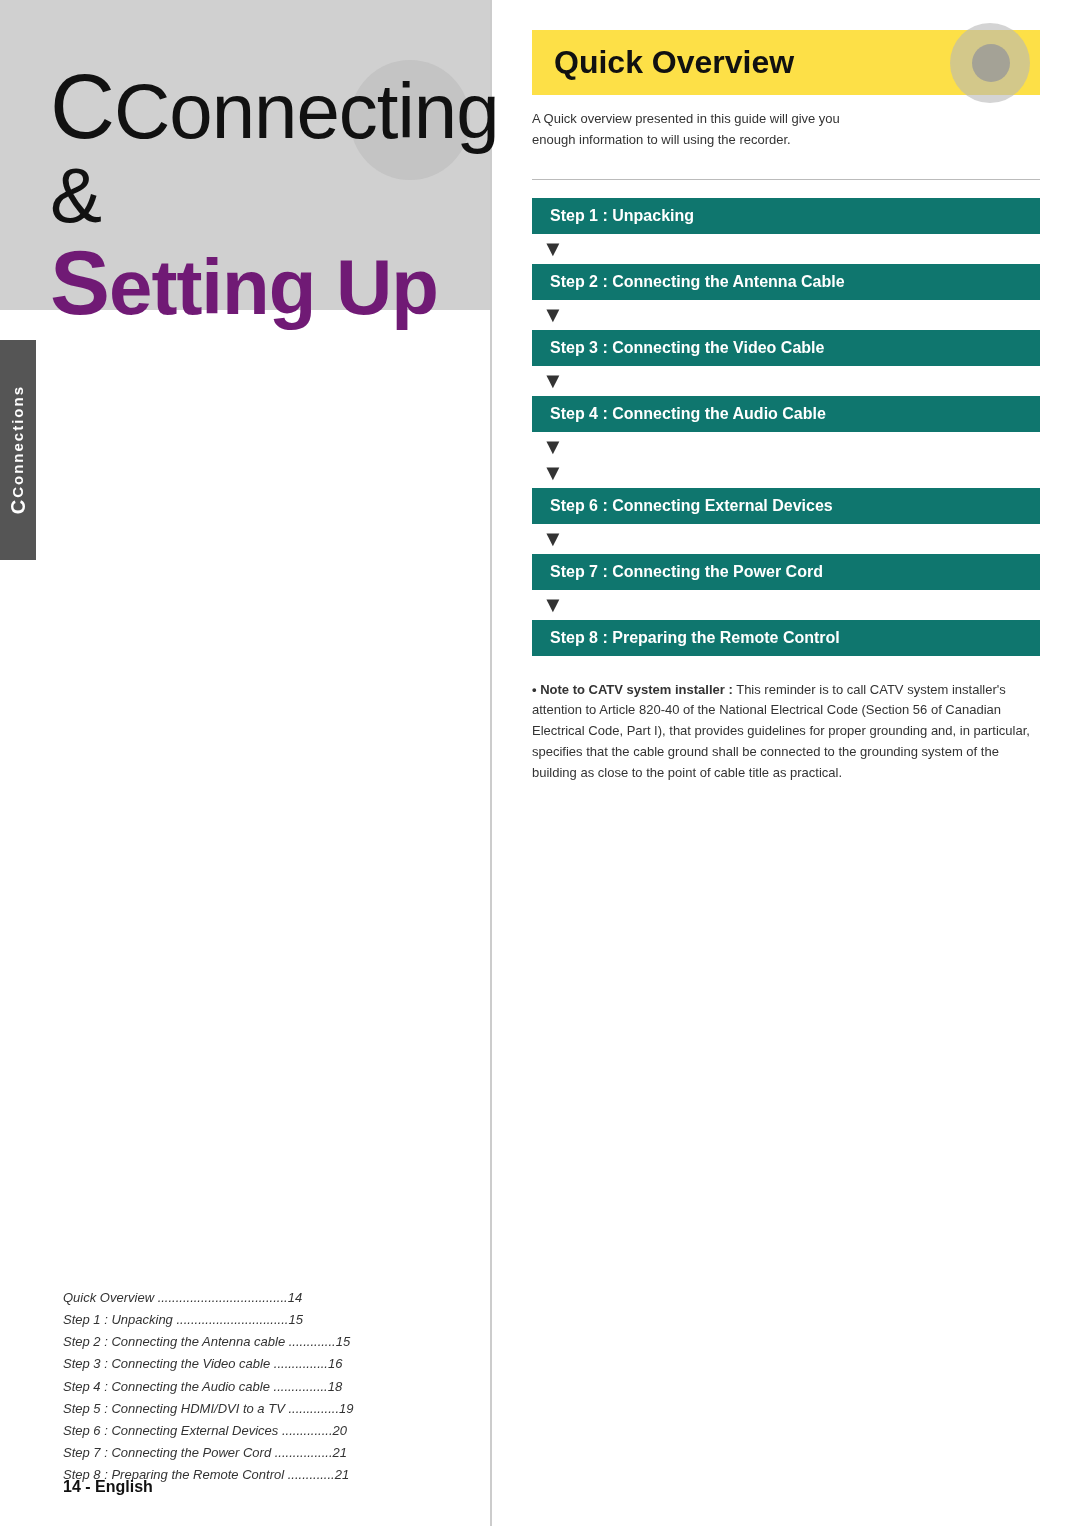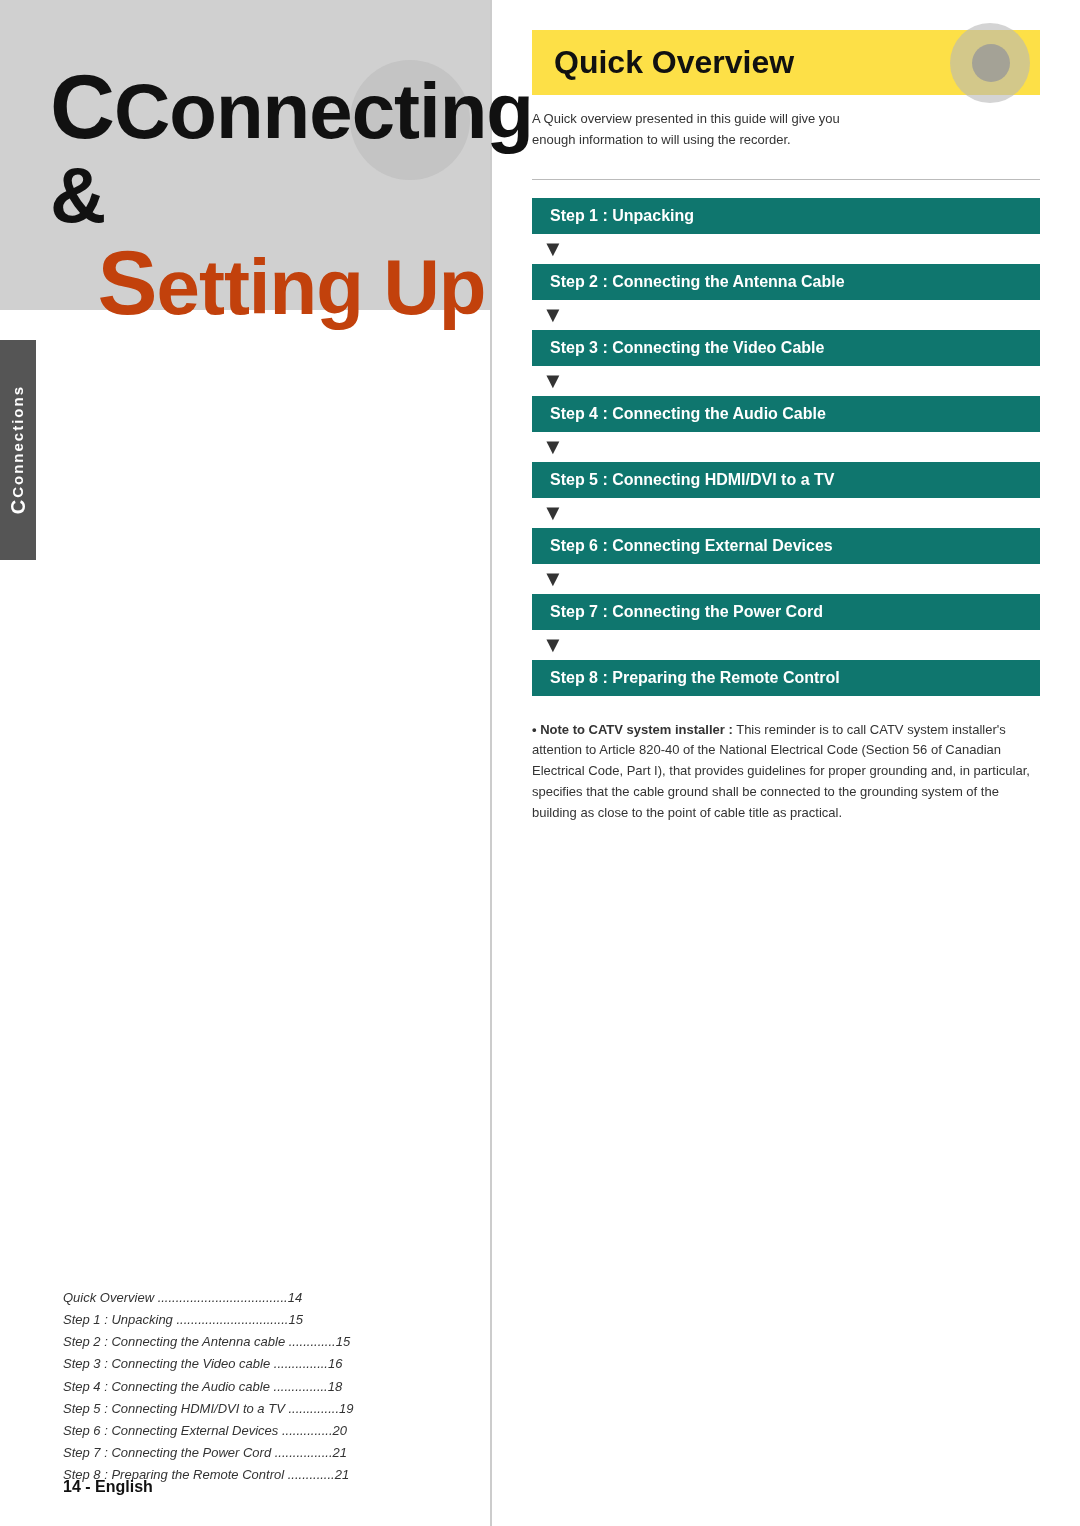--- a/index.html
+++ b/index.html
@@ -51,37 +51,36 @@
 
     .left-title {
       position: absolute;
       top: 60px;
       left: 50px;
       z-index: 2;
     }
 
     .left-title-main {
       font-size: 78px;
-      font-weight: bold;
+      font-weight: normal;
       color: #111;
       line-height: 1.05;
       letter-spacing: -1px;
     }
 
     .left-title-main span.big-c {
       font-size: 90px;
     }
 
     .left-title-sub {
       font-size: 78px;
       font-weight: bold;
-      color: #c2410c;
+      color: #701a75;
       line-height: 1.05;
       letter-spacing: -1px;
-      text-align: center;
     }
 
     .left-title-sub span.big-s {
       font-size: 90px;
     }
 
     
     .connections-tab {
       position: absolute;
       left: 0;
@@ -289,23 +288,20 @@
       <div class="step-bar">
         <span class="step-bar-text">Step 3 : Connecting the Video Cable</span>
       </div>
       <span class="arrow-down">▼</span>
 
       <div class="step-bar">
         <span class="step-bar-text">Step 4 : Connecting the Audio Cable</span>
       </div>
       <span class="arrow-down">▼</span>
 
-      <div class="step-bar">
-        <span class="step-bar-text">Step 5 : Connecting HDMI/DVI to a TV</span>
-      </div>
       <span class="arrow-down">▼</span>
 
       <div class="step-bar">
         <span class="step-bar-text">Step 6 : Connecting External Devices</span>
       </div>
       <span class="arrow-down">▼</span>
 
       <div class="step-bar">
         <span class="step-bar-text">Step 7 : Connecting the Power Cord</span>
       </div>

